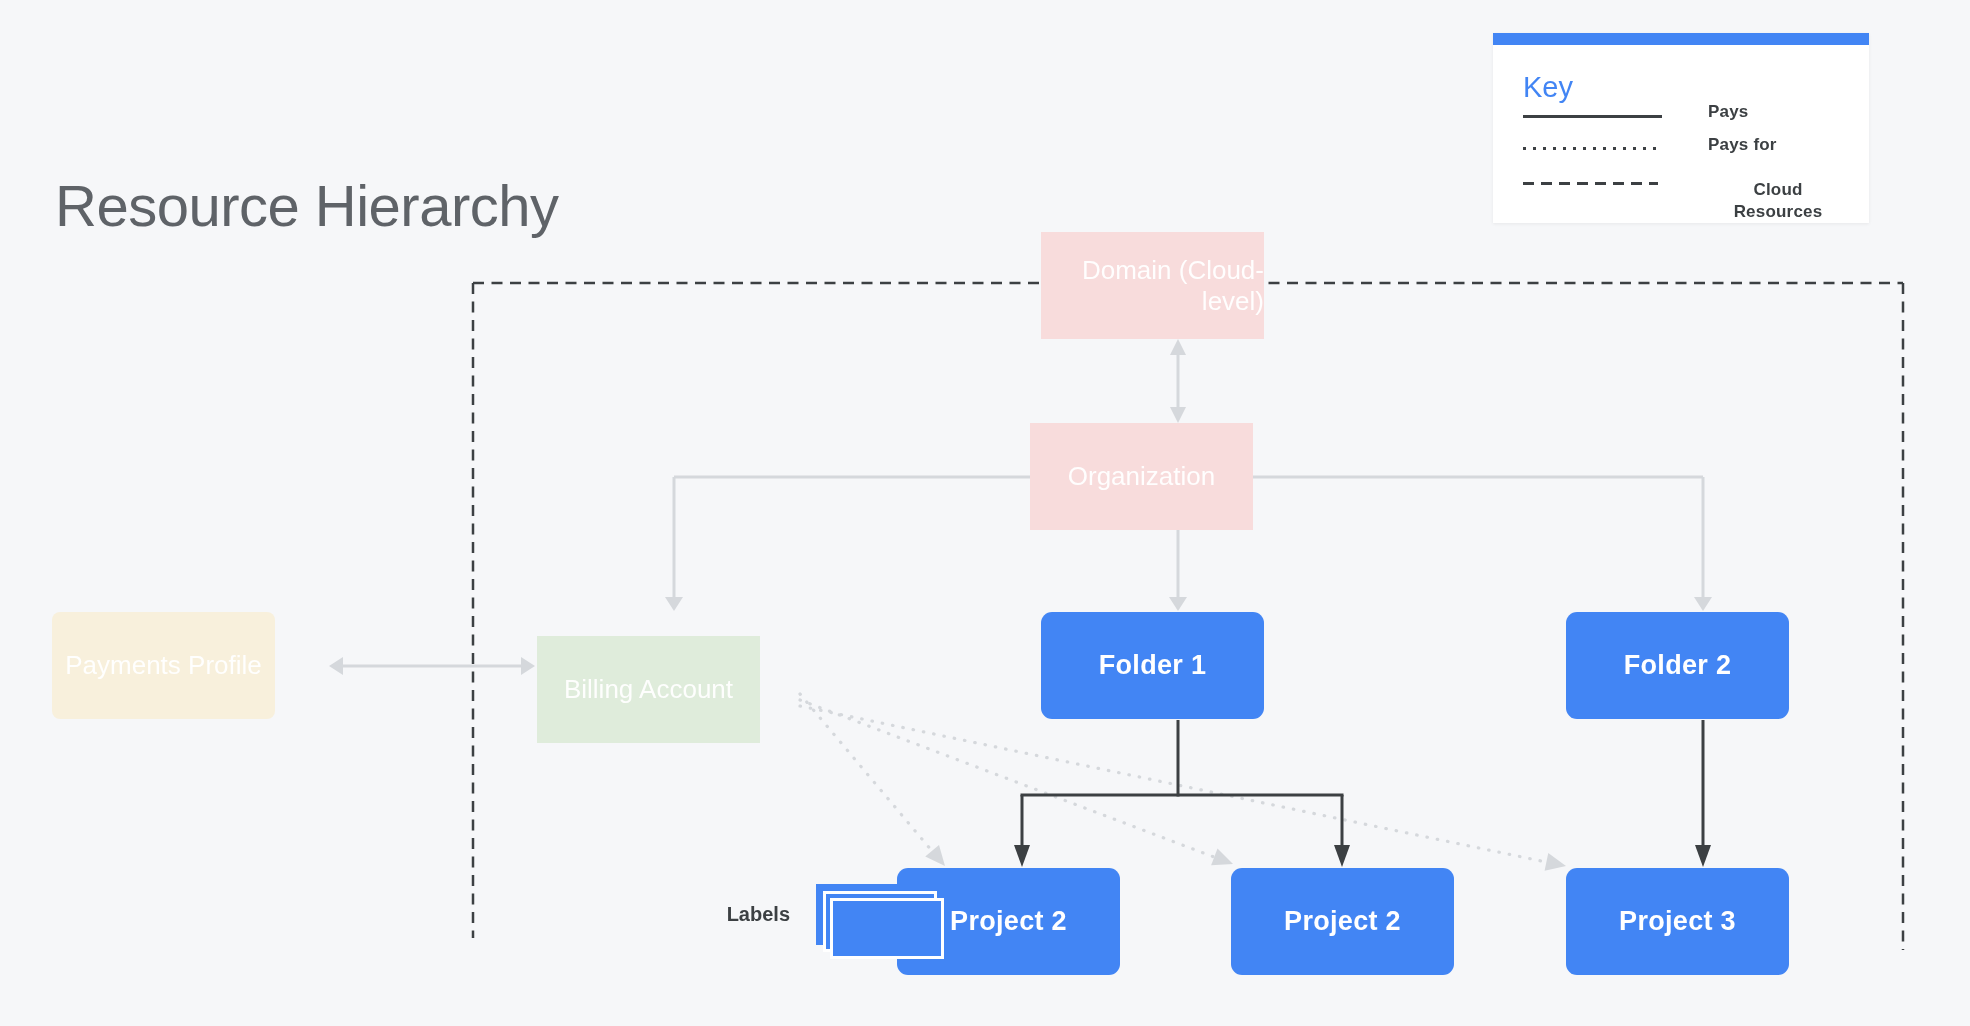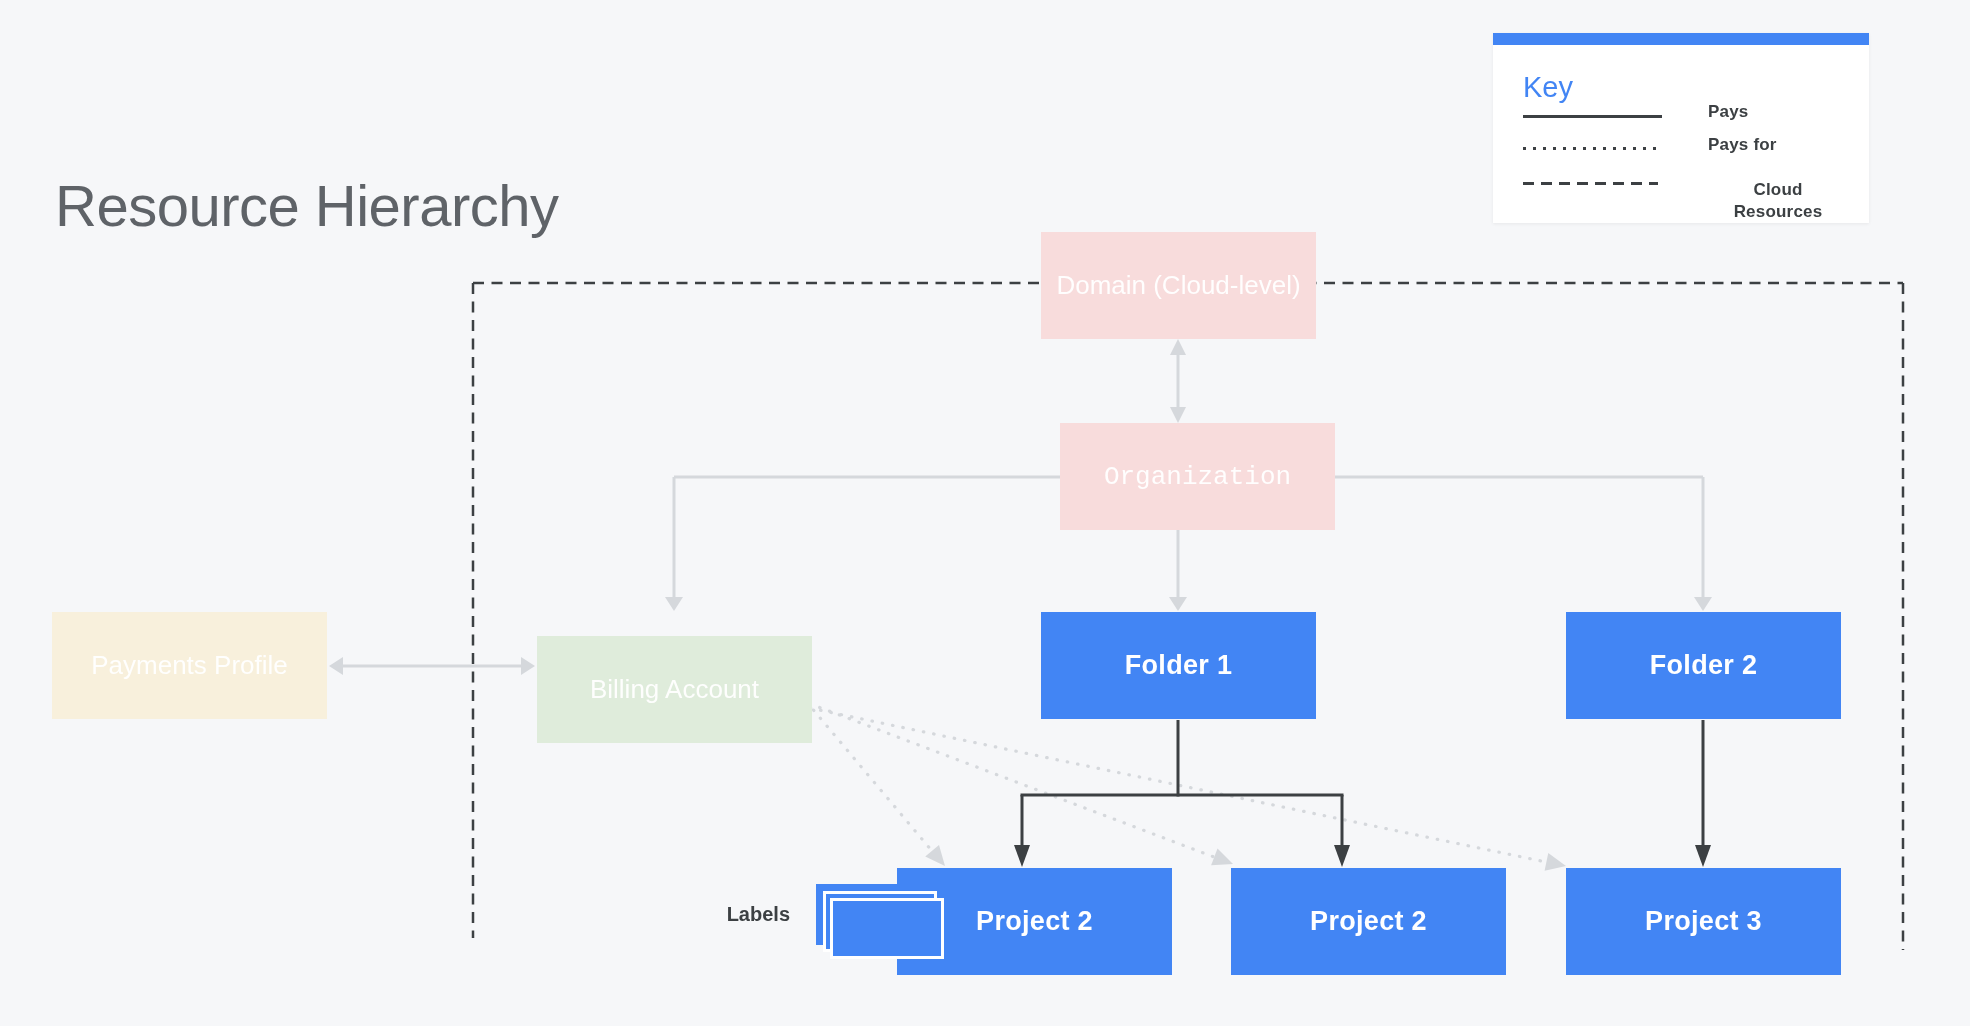--- a/index.html
+++ b/index.html
@@ -27,34 +27,34 @@
   #connectors{
     position:absolute;left:0;top:0;width:1970px;height:1026px;
     z-index:1;
   }
   .page-title{
     position:absolute;left:55px;top:174px;z-index:2;
     font-size:58px;letter-spacing:-0.5px;line-height:1.1;
     color:var(--title-gray);
   }
   .node{
-    position:absolute;width:275px;height:107px;z-index:2;
+    position:absolute;width:223px;height:107px;z-index:2;
     display:flex;align-items:center;justify-content:center;
     font-size:26px;color:rgba(255,255,255,0.95);
     text-align:right;
   }
   .node.pink{background:var(--node-pink);}
-  .node.cream{background:var(--node-cream);}
+  .node.cream{background:var(--node-cream);border-radius:8px;}
   .node.green{background:var(--node-green);}
   .node.blue{
     background:var(--accent-blue);
-    color:#ffffff;font-weight:bold;font-size:27px;letter-spacing:0.3px;
+    color:#ffffff;font-weight:bold;font-size:27px;letter-spacing:0.3px;border-radius:11px;
   }
   #node-domain{left:1041px;top:232px;}
-  #node-organization{left:1060px;top:423px;font-family:Liberation Mono, monospace;}
+  #node-organization{left:1030px;top:423px;}
   #node-payments{left:52px;top:612px;}
   #node-billing{left:537px;top:612px;margin-top:24px;}
   #node-folder1{left:1041px;top:612px;}
   #node-folder2{left:1566px;top:612px;}
   #node-project1{left:897px;top:868px;}
   #node-project2{left:1231px;top:868px;}
   #node-project3{left:1566px;top:868px;}
 
   .labels-caption{
     position:absolute;left:640px;top:903px;width:150px;z-index:3;

